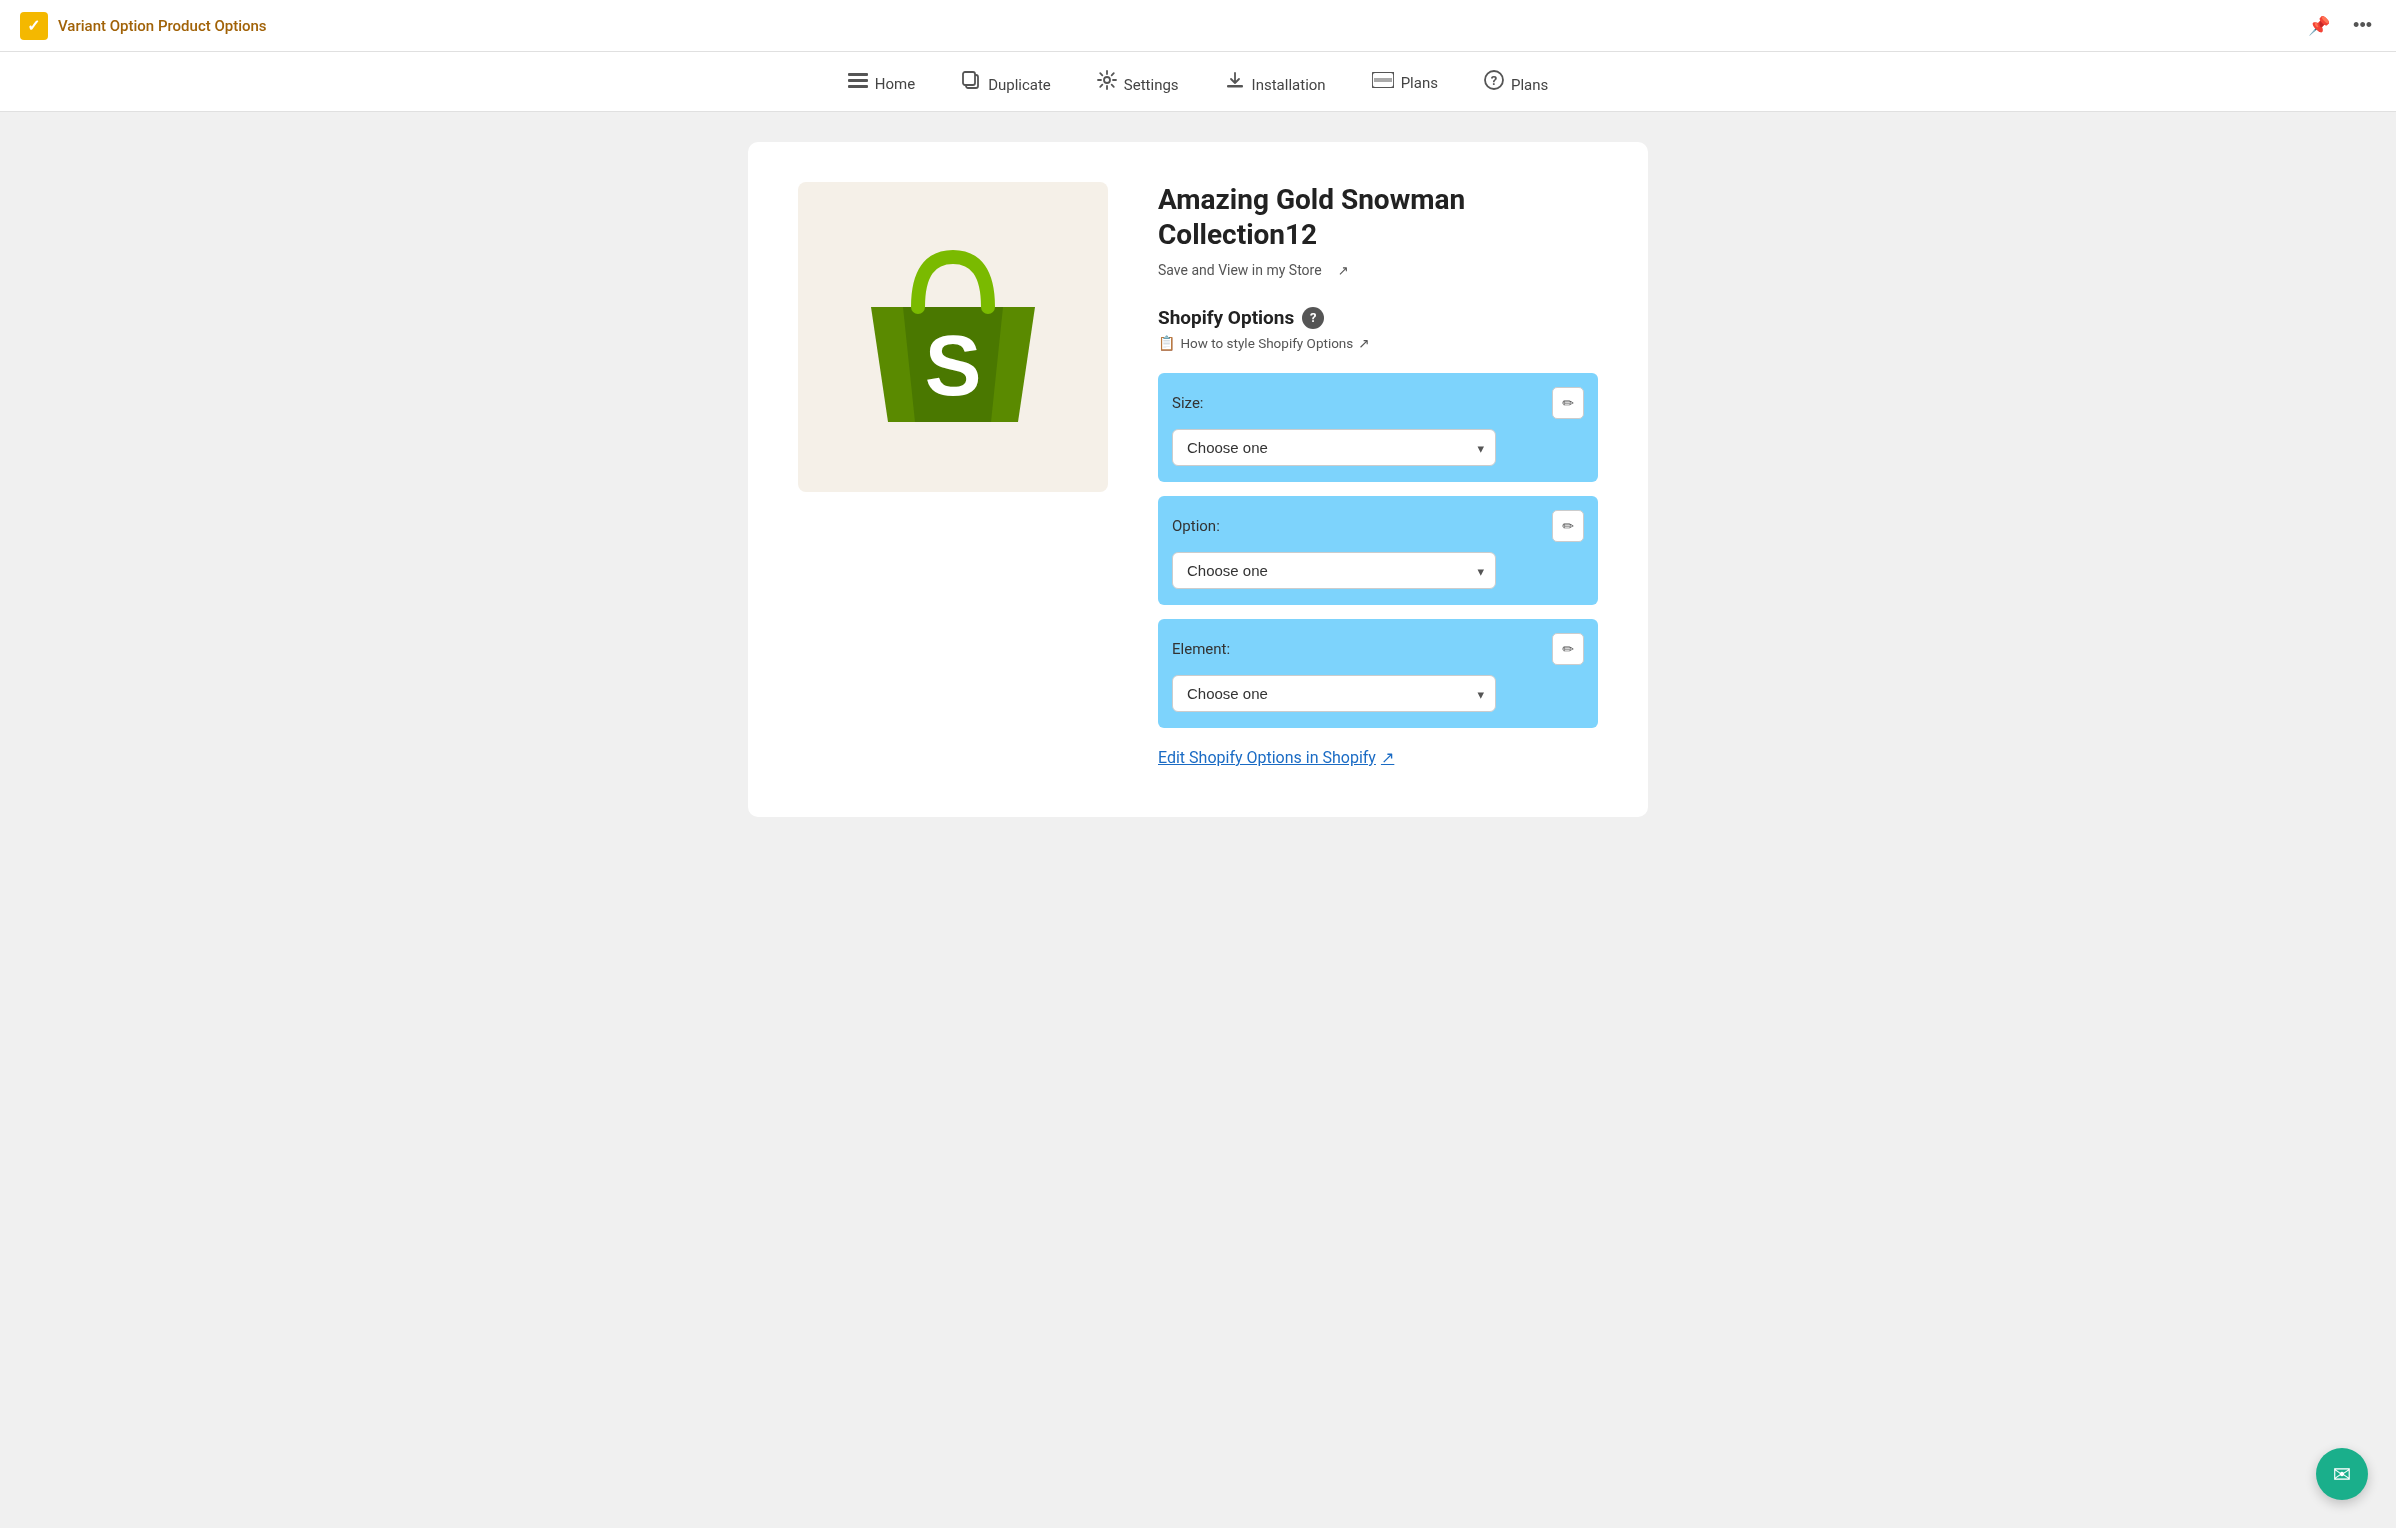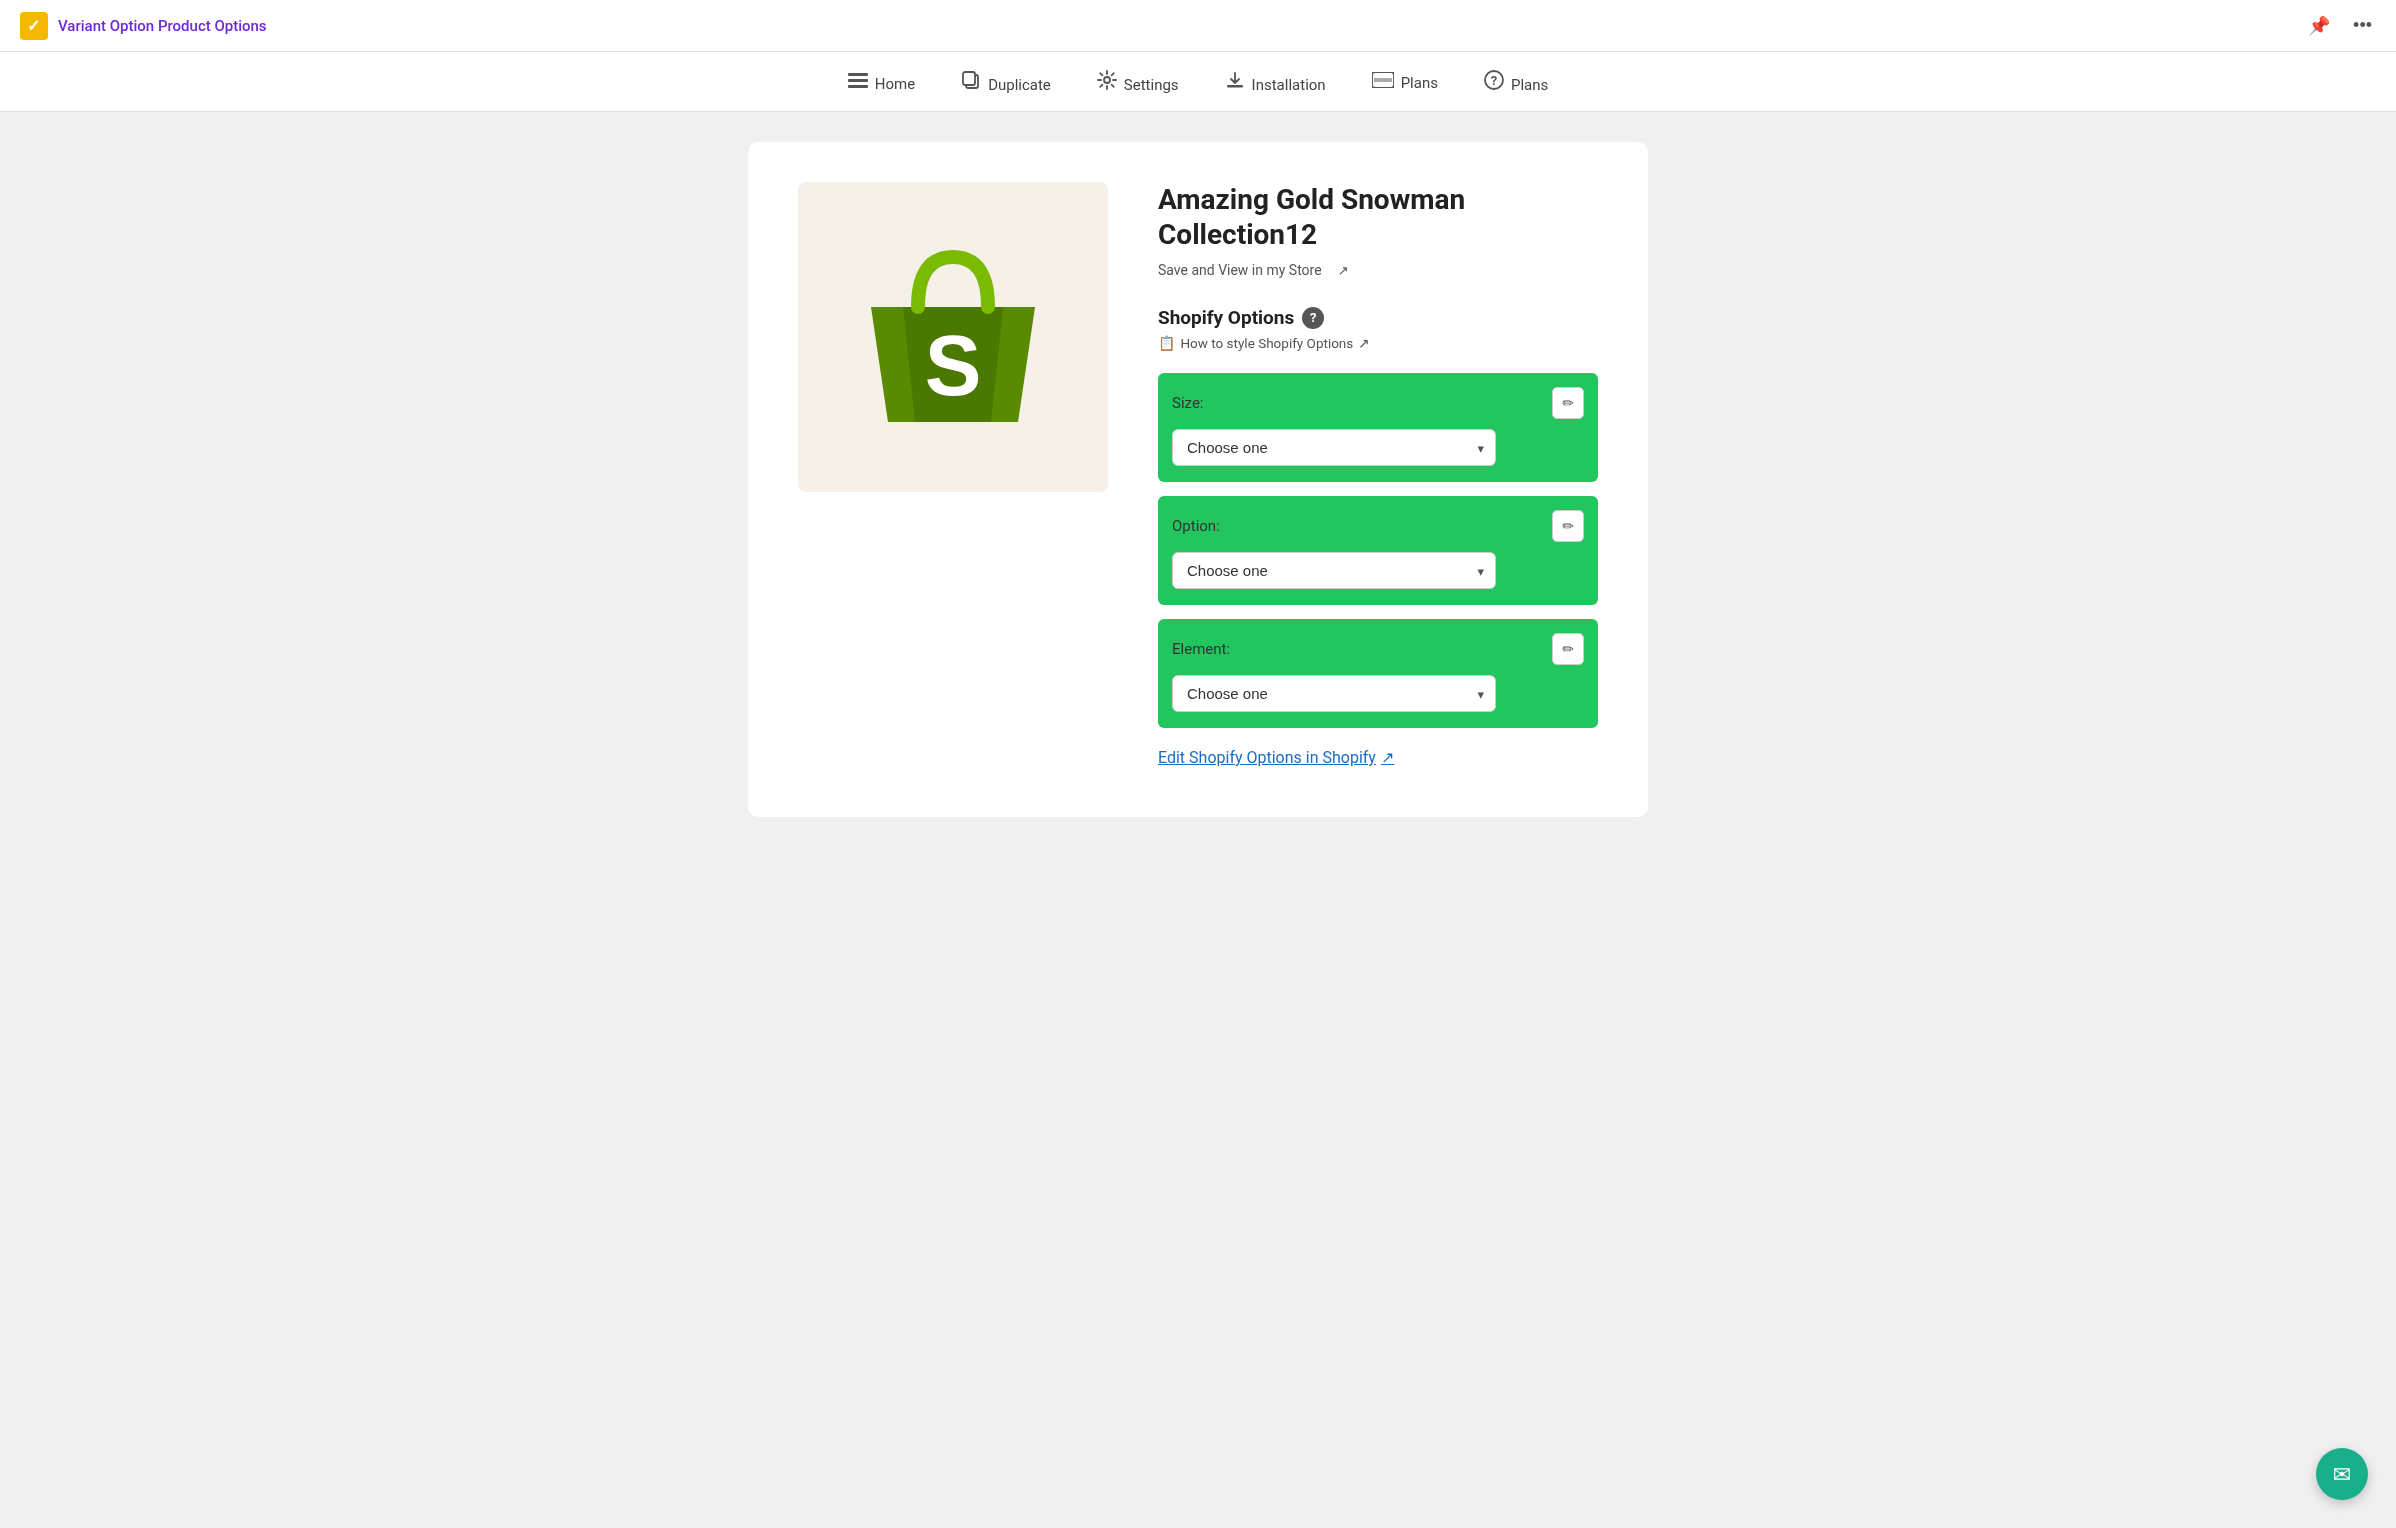--- a/index.html
+++ b/index.html
@@ -30,21 +30,21 @@
       justify-content: center;
       color: #fff;
       font-weight: bold;
       font-size: 16px;
       margin-right: 10px;
       flex-shrink: 0;
     }
     #topbar .app-title {
       font-size: 15px;
       font-weight: 500;
-      color: #6d28d9;
+      color: #a16207;
     }
     #topbar .topbar-actions {
       margin-left: auto;
       display: flex;
       align-items: center;
       gap: 14px;
     }
     #topbar .topbar-actions .icon-btn {
       color: #555;
       font-size: 18px;
@@ -165,21 +165,21 @@
       display: flex;
       align-items: center;
       gap: 5px;
       margin-bottom: 22px;
       cursor: pointer;
     }
     .style-link .book-icon { font-size: 14px; }
 
     
     .option-group {
-      background: #22c55e;
+      background: #7dd3fc;
       border-radius: 6px;
       padding: 14px 14px 16px 14px;
       margin-bottom: 14px;
       position: relative;
     }
     .option-label-row {
       display: flex;
       align-items: center;
       justify-content: space-between;
       margin-bottom: 10px;

